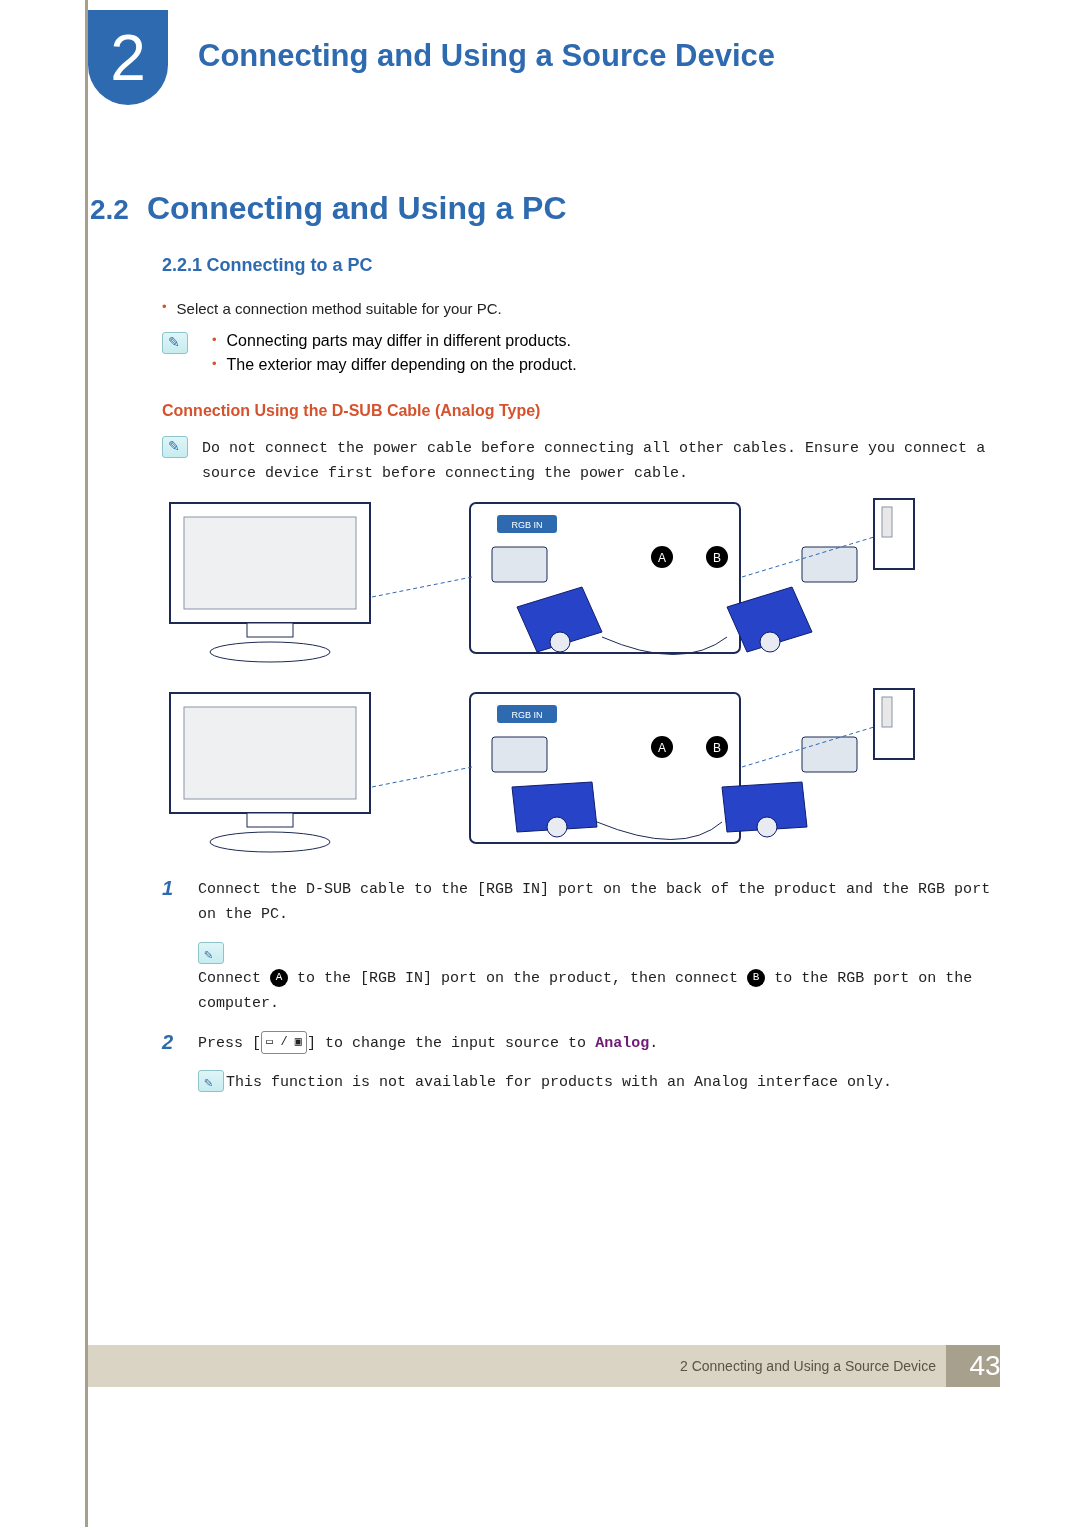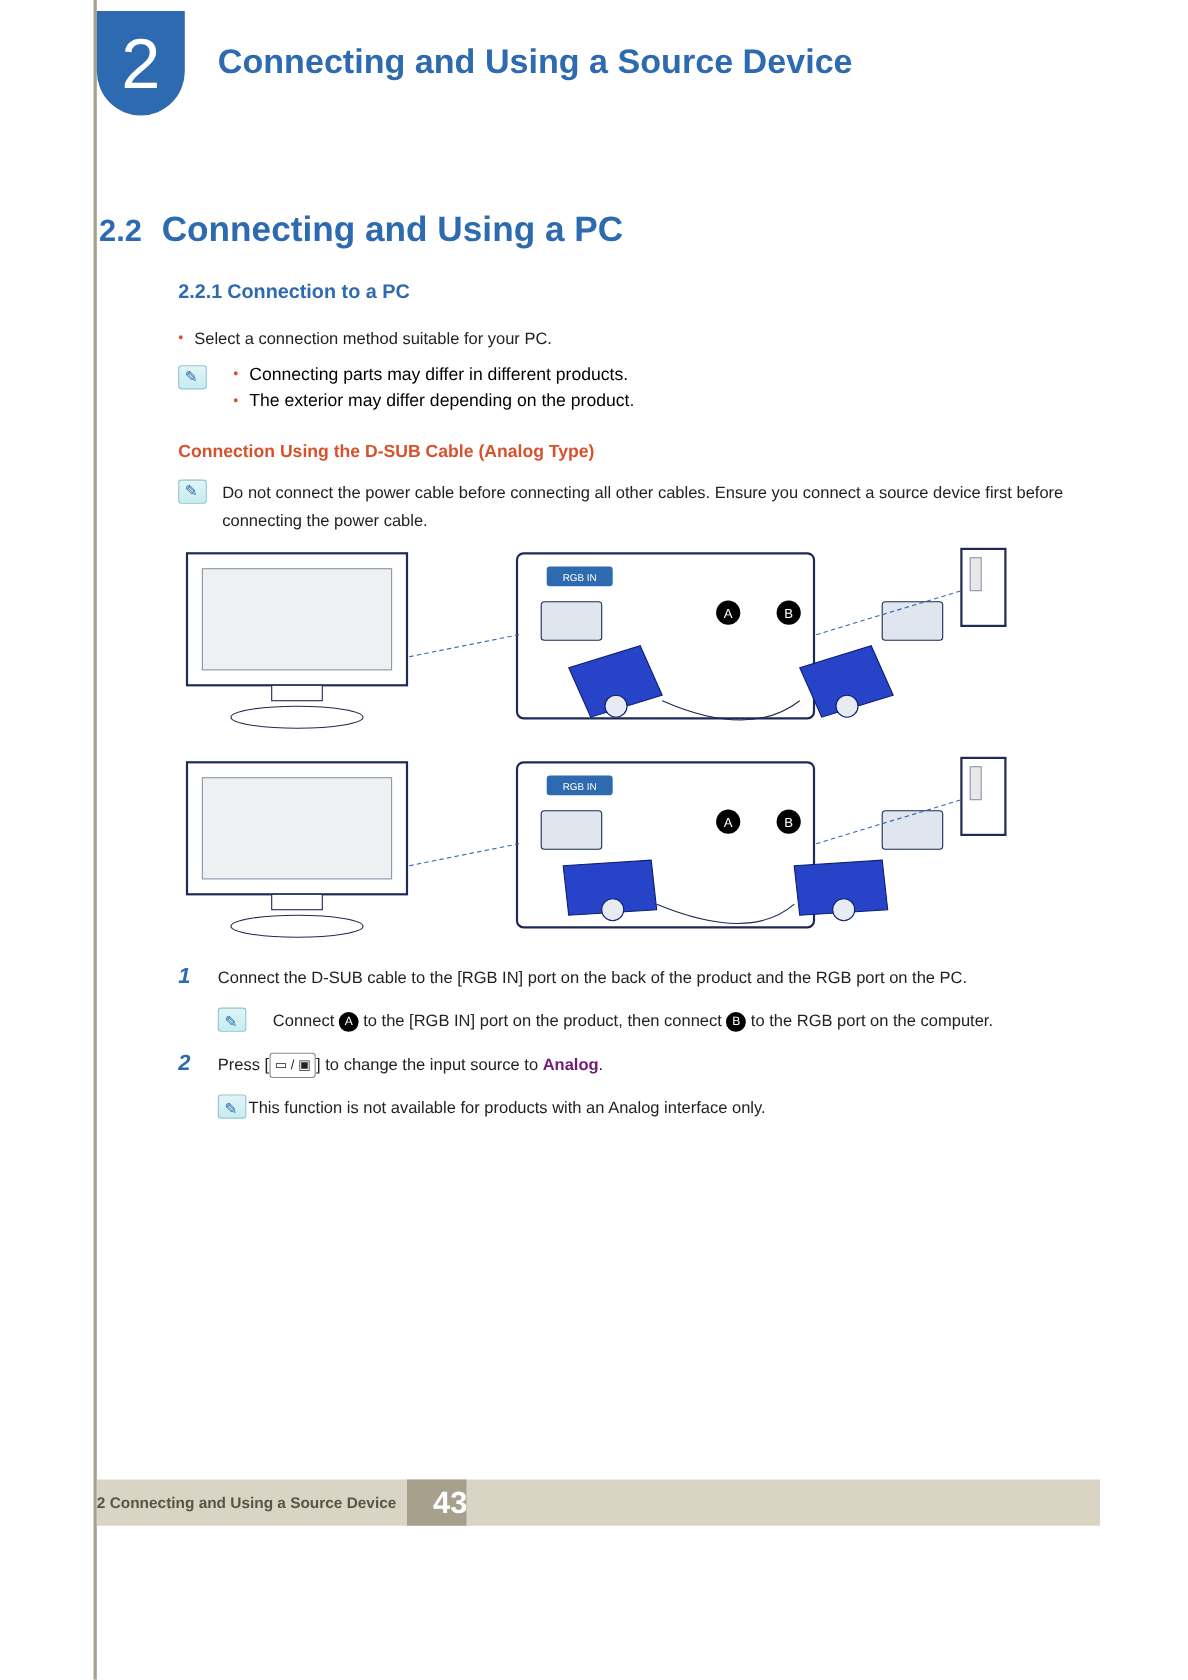--- a/index.html
+++ b/index.html
@@ -153,20 +153,21 @@
   font-size: 20px;
   font-style: italic;
   font-weight: bold;
   min-width: 18px;
 }
 .num-text {
   font-size: 15px;
   color: #222;
   line-height: 1.7;
   flex: 1;
+  font-family: Liberation Mono, monospace;
 }
 .inline-ab {
   display: inline-flex;
   width: 18px;
   height: 18px;
   background: #000;
   color: #fff;
   border-radius: 50%;
   font-size: 11px;
   align-items: center;
@@ -175,22 +176,21 @@
 }
 .footer-bar {
   position: absolute;
   bottom: 140px;
   left: 88px;
   right: 80px;
   height: 42px;
   background: #d9d4c3;
   display: flex;
   align-items: center;
-  justify-content: flex-start;
-  font-weight: bold;
+  justify-content: flex-end;
 }
 .footer-text {
   color: #595445;
   font-size: 14px;
   padding-right: 10px;
 }
 .footer-page {
   width: 54px;
   height: 42px;
   background: #a6a08d;
@@ -223,21 +223,21 @@
 
 <div class="content">
 
   <div class="h-section">
     <span class="sec-num">2.2</span>
     <span class="sec-title">Connecting and Using a PC</span>
   </div>
 
   <div class="sub-section">
     <span class="sub-num">2.2.1</span>
-    <span class="sub-title">Connection to a PC</span>
+    <span class="sub-title">Connecting to a PC</span>
   </div>
 
   <div class="body-text">
     <div class="bullet-line">
       <span class="bullet-dot">•</span>
       <span>Select a connection method suitable for your PC.</span>
     </div>
   </div>
 
   <div class="note-row">
@@ -321,21 +321,21 @@
       <line x1="580" y1="80" x2="712" y2="40" stroke="#2e6ab0" stroke-dasharray="4 3"></line>
       <path d="M435 135 Q520 170 560 135" fill="none" stroke="#1c2a55"></path>
     </svg>
   </div>
 
   <div class="num-list">
     <div class="num-item">
       <span class="num-digit">1</span>
       <div class="num-text">
         <span>Connect the D-SUB cable to the [RGB IN] port on the back of the product and the RGB port on the PC.</span>
-        <div style="display:flex;gap:24px;align-items:flex-start;margin-top:14px;">
+        <div style="display:flex;gap:2px;align-items:flex-start;margin-top:14px;flex-direction:column;">
           <span class="note-icon"></span>
           <div>
             <span>Connect </span>
             <span class="inline-ab">A</span>
             <span> to the [RGB IN] port on the product, then connect </span>
             <span class="inline-ab">B</span>
             <span> to the RGB port on the computer.</span>
           </div>
         </div>
       </div>

